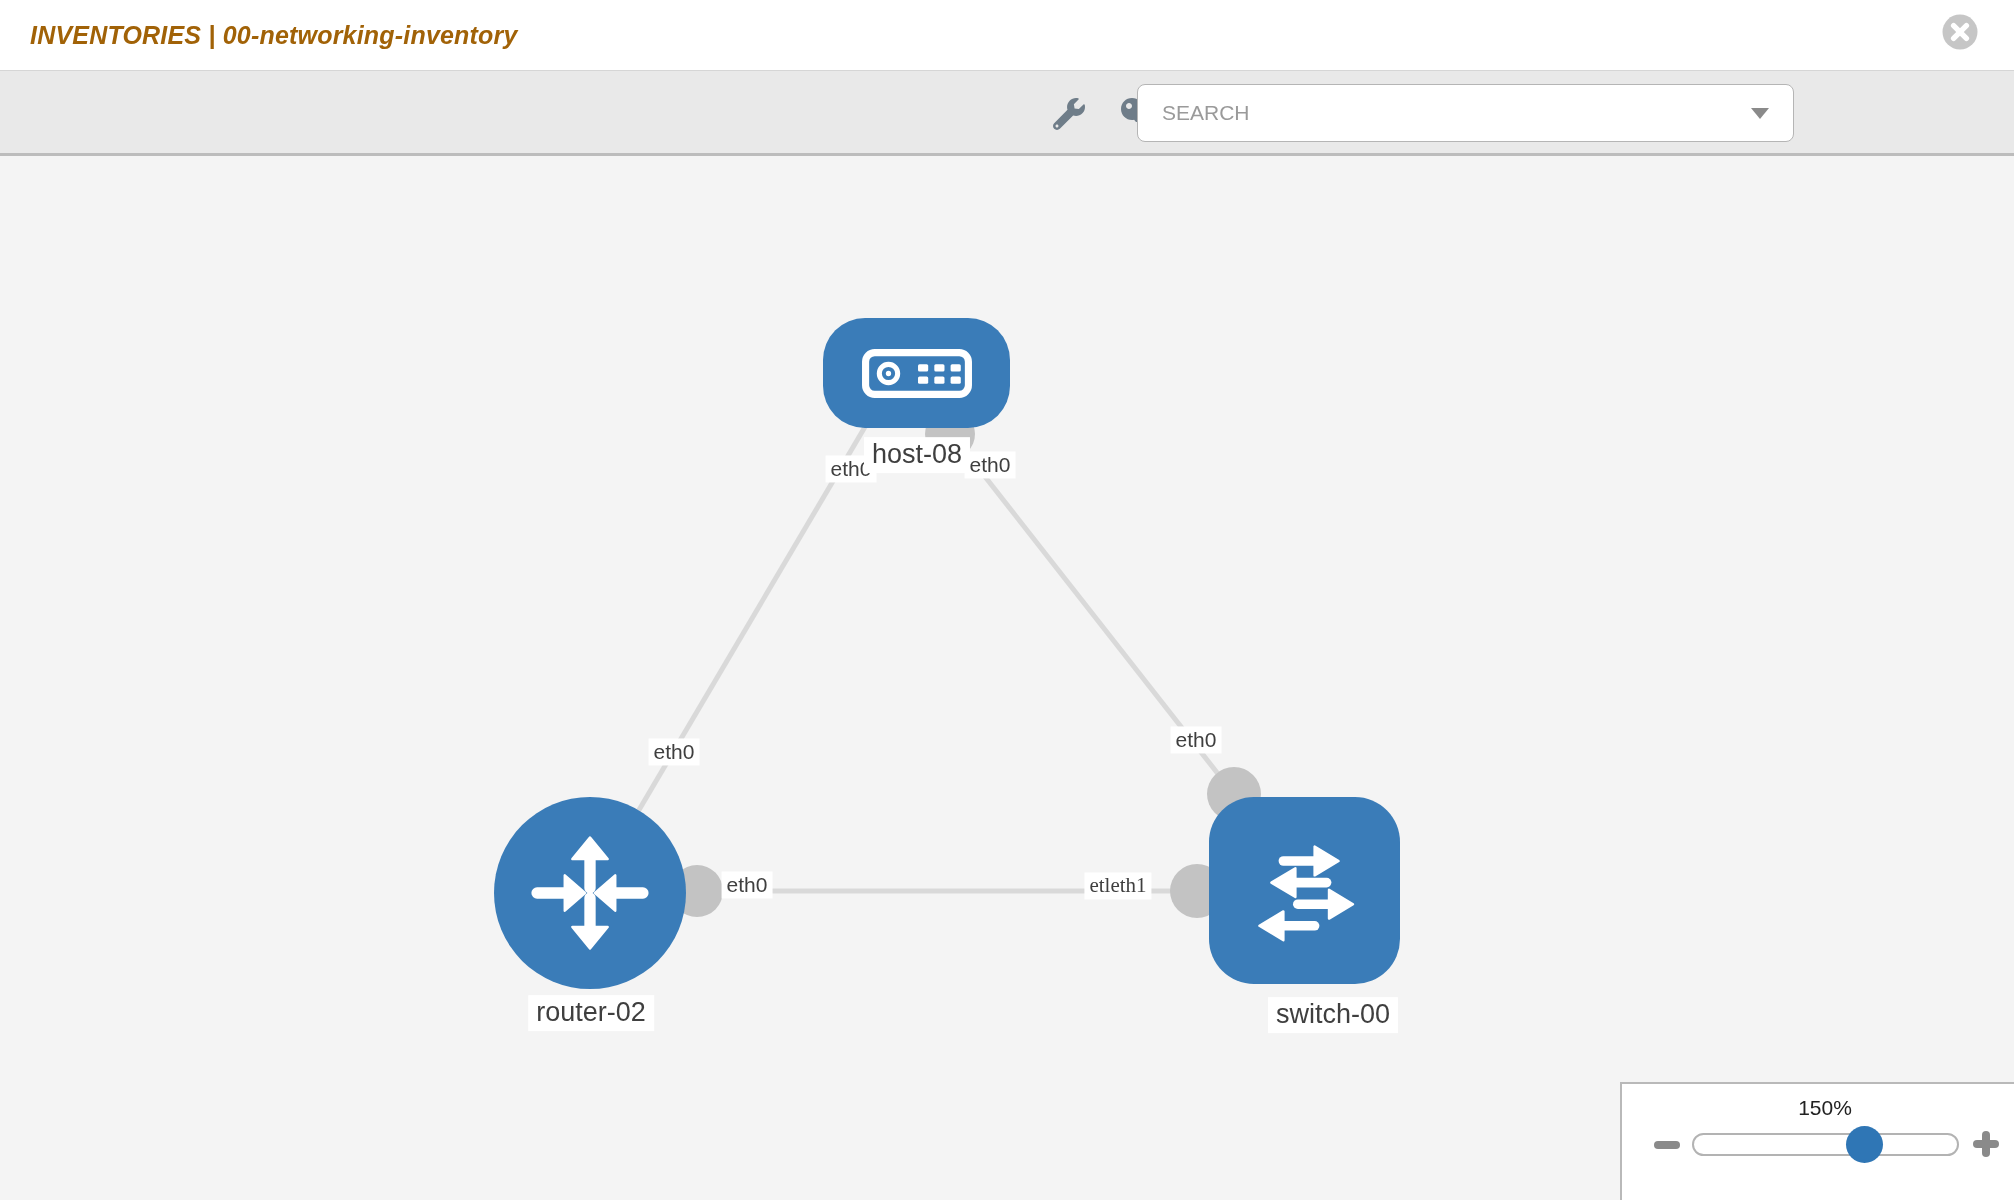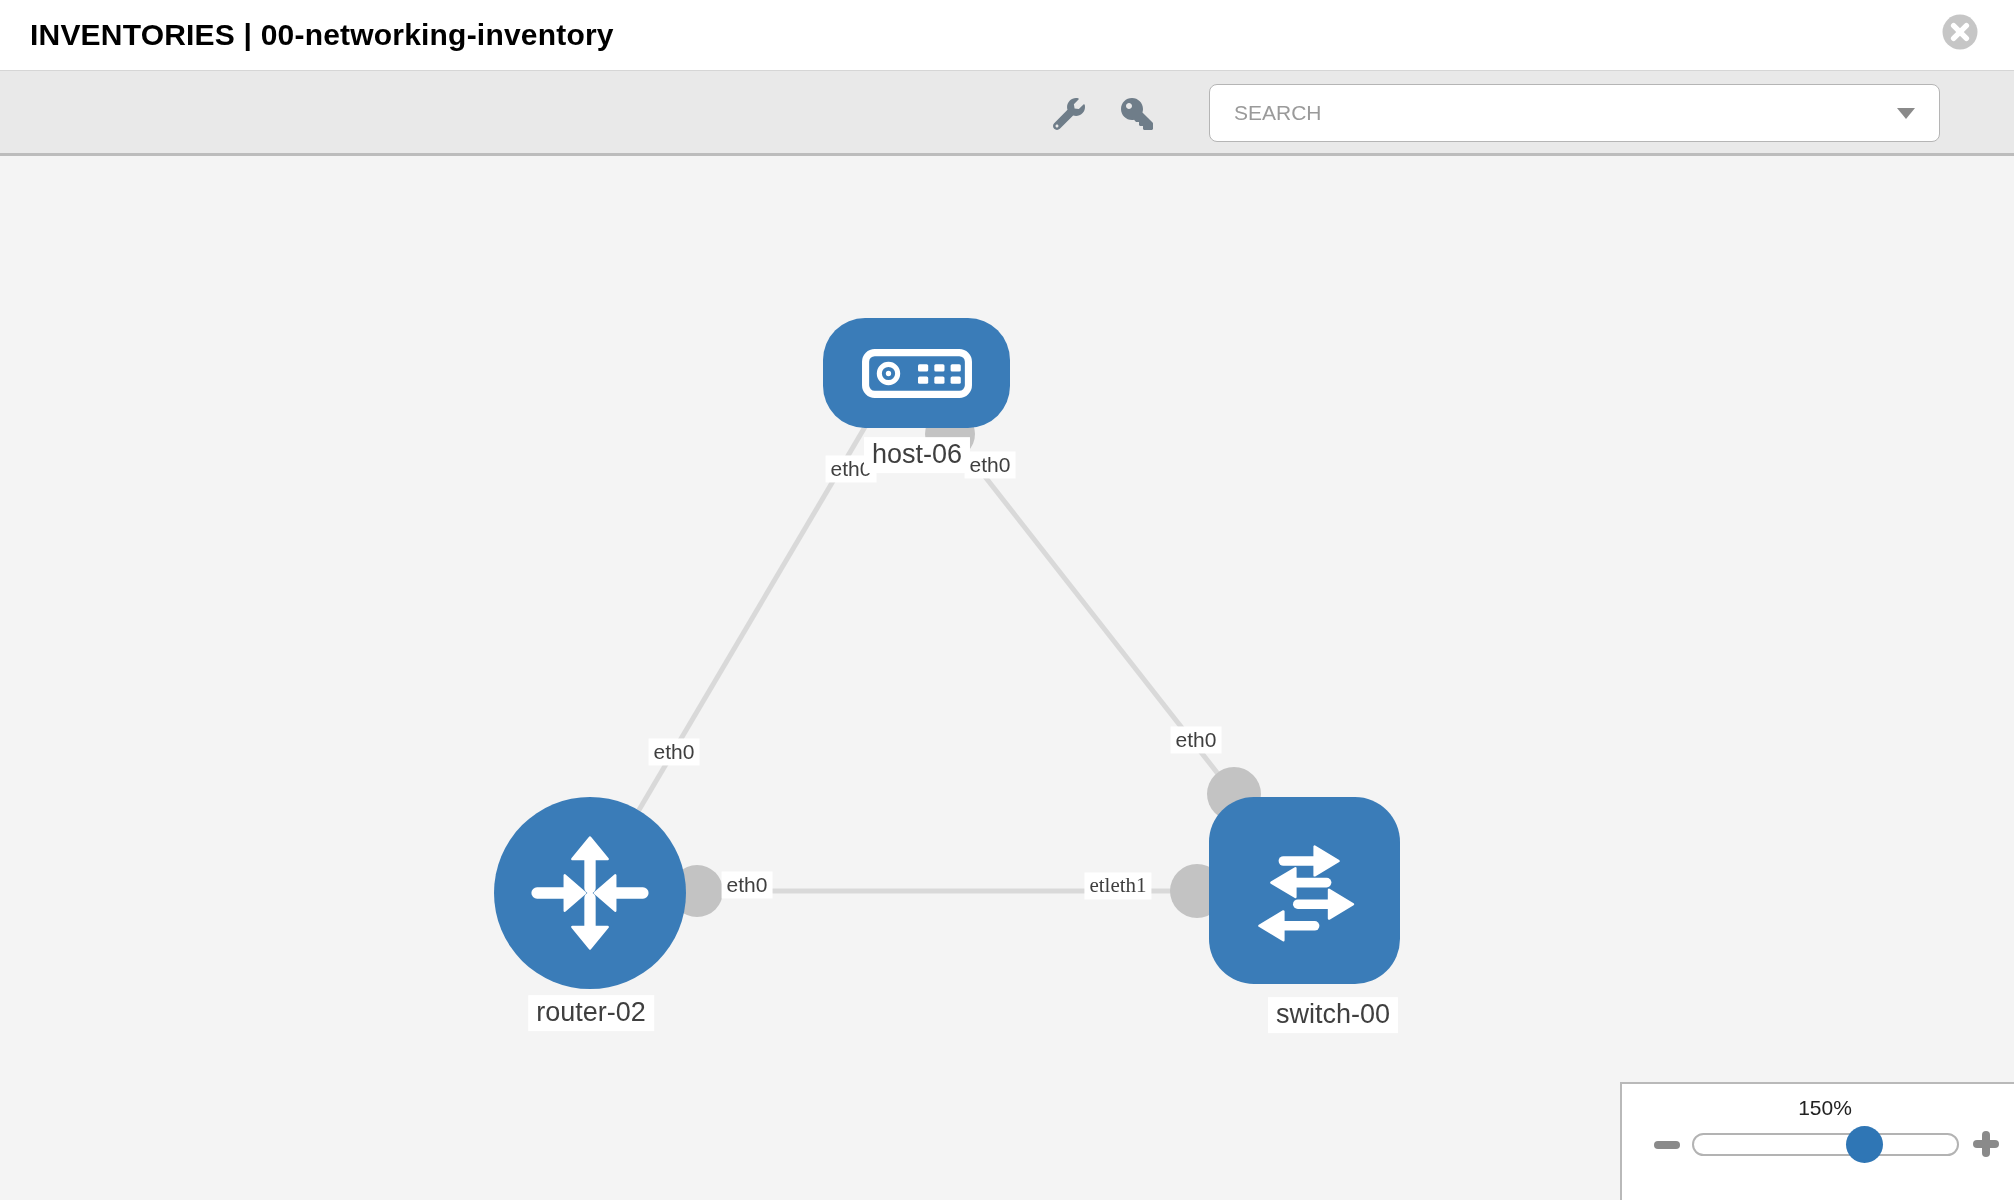--- a/index.html
+++ b/index.html
@@ -2,35 +2,35 @@
 <html><head>
 <meta charset="utf-8">
 <style>
   html,body{margin:0;padding:0;background:#fff;}
   .app{position:relative;width:2014px;height:1200px;overflow:hidden;background:#fff;
        font-family:"Liberation Sans",sans-serif;}
 
   
   .header{position:absolute;left:0;top:0;width:100%;height:70px;background:#fff;}
   .page-title{position:absolute;left:30px;top:50%;transform:translateY(-50%);
-      font-size:30px;font-weight:700;color:#000000;letter-spacing:.2px;}
+      font-size:25px;font-weight:700;color:#a16207;letter-spacing:.2px;font-style:italic;}
   .close-btn{position:absolute;left:1941px;top:13px;width:38px;height:38px;
       padding:0;border:none;background:transparent;cursor:pointer;}
 
   
   .toolbar{position:absolute;left:0;top:70px;width:100%;height:86px;background:#e9e9e9;
       border-top:1px solid #d6d6d6;border-bottom:3px solid #bcbcbc;box-sizing:border-box;}
   .select{position:absolute;top:13px;height:58px;background:#fff;border:1px solid #b5b5b5;
       border-radius:8px;box-sizing:border-box;display:flex;align-items:center;
       padding:0 24px;color:#9a9a9a;font-size:21px;cursor:pointer;}
   .select .caret{position:absolute;right:24px;top:50%;margin-top:-5px;width:0;height:0;
       border-left:9px solid transparent;border-right:9px solid transparent;
       border-top:11px solid #8a8a8a;}
   .actions-select{left:40px;width:795px;}
-  .search-select{left:1209px;width:731px;}
+  .search-select{left:1137px;width:657px;}
   .tool-btn{position:absolute;top:23px;width:40px;height:40px;border:none;background:transparent;
       padding:4px;cursor:pointer;}
   .tool-btn svg{width:32px;height:32px;fill:#6f7d89;}
   .wrench-btn{left:1049px;}
   .key-btn{left:1117px;}
 
   
   .canvas{position:absolute;left:0;top:156px;width:2014px;height:1044px;background:#f4f4f4;}
   .edges{position:absolute;left:0;top:0;}
   .edges line{stroke:#d9d9d9;stroke-width:5;cursor:pointer;}
@@ -151,21 +151,21 @@
           <line x1="44" y1="61" x2="74" y2="61" stroke-width="8"></line>
           <polygon points="90,61 70,49 70,73" stroke-width="2"></polygon>
           <line x1="58" y1="79" x2="28" y2="79" stroke-width="8"></line>
           <polygon points="12,79 32,67 32,91" stroke-width="2"></polygon>
         </g>
       </svg>
     </div>
 
     <div class="nlabel small" style="left:674px;top:596px;">eth0</div>
     <div class="nlabel small" style="left:851px;top:313px;">eth0</div>
-    <div class="nlabel big" style="left:917px;top:299px;">host-06</div>
+    <div class="nlabel big" style="left:917px;top:299px;">host-08</div>
     <div class="nlabel small" style="left:990px;top:309px;">eth0</div>
     <div class="nlabel small" style="left:1196px;top:584px;">eth0</div>
     <div class="nlabel small" style="left:747px;top:729px;">eth0</div>
     <div class="nlabel small" style="left:1118px;top:730px;font-family:Liberation Serif, serif;">etleth1</div>
     <div class="nlabel big" style="left:591px;top:857px;">router-02</div>
     <div class="nlabel big" style="left:1333px;top:859px;">switch-00</div>
 
     <div class="zoom-panel">
       <div class="zoom-level">150%</div>
       <button class="zoom-minus"><span></span></button>

